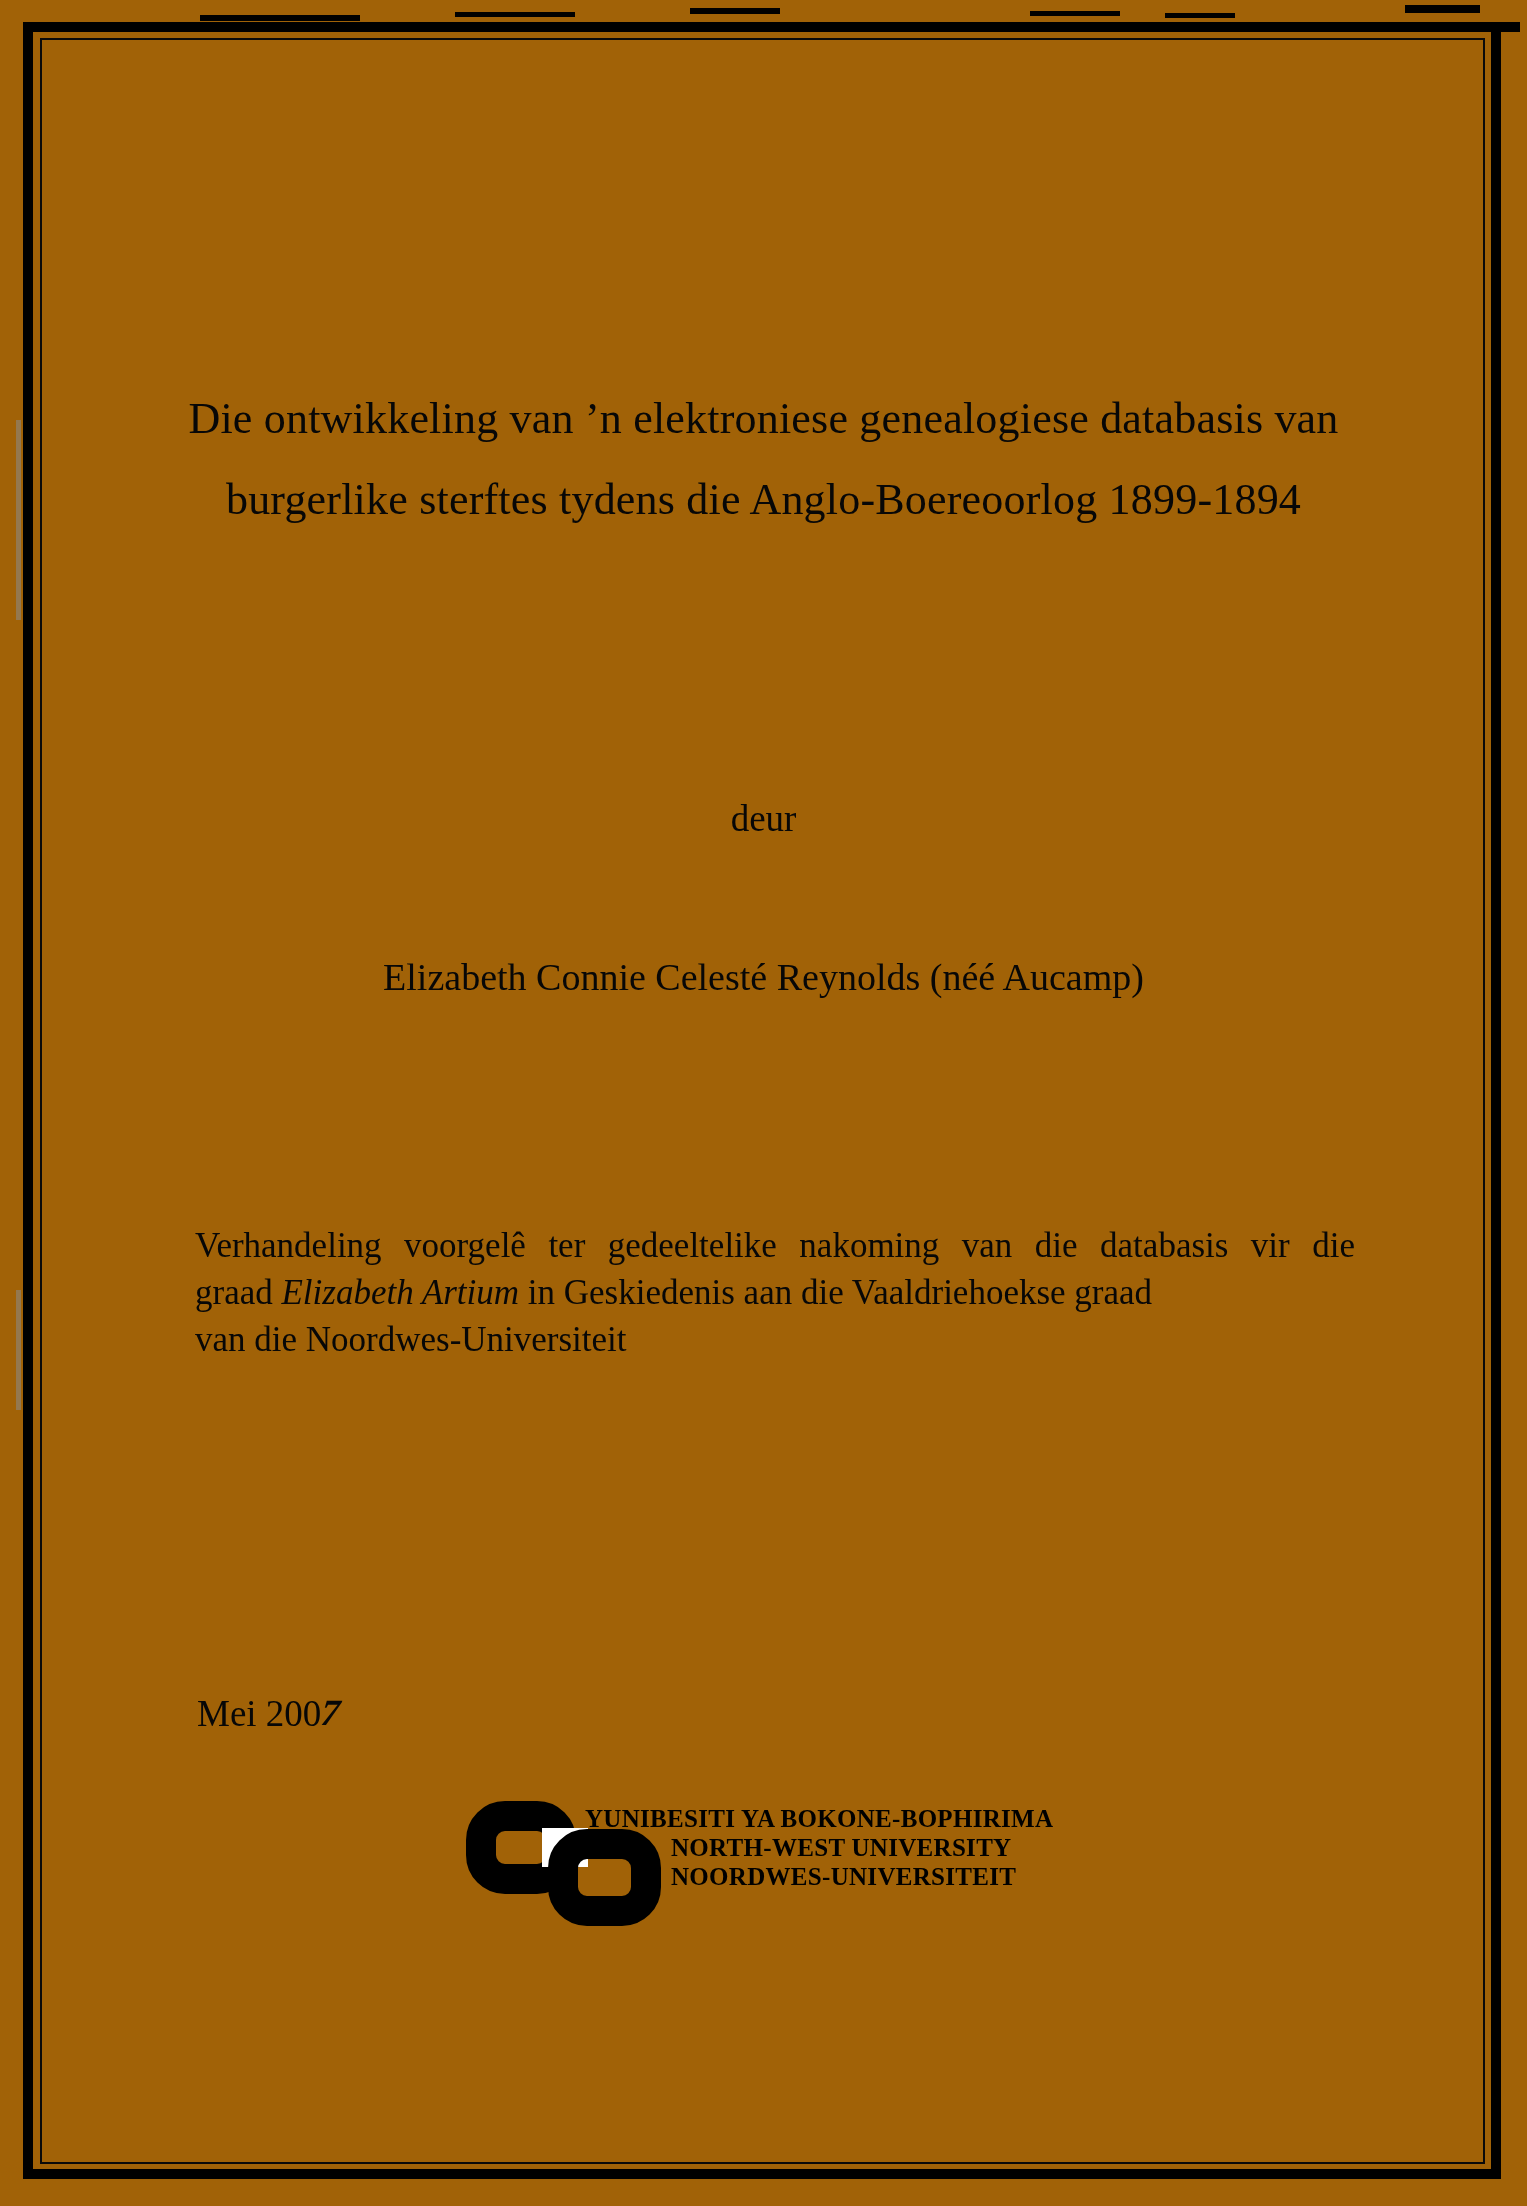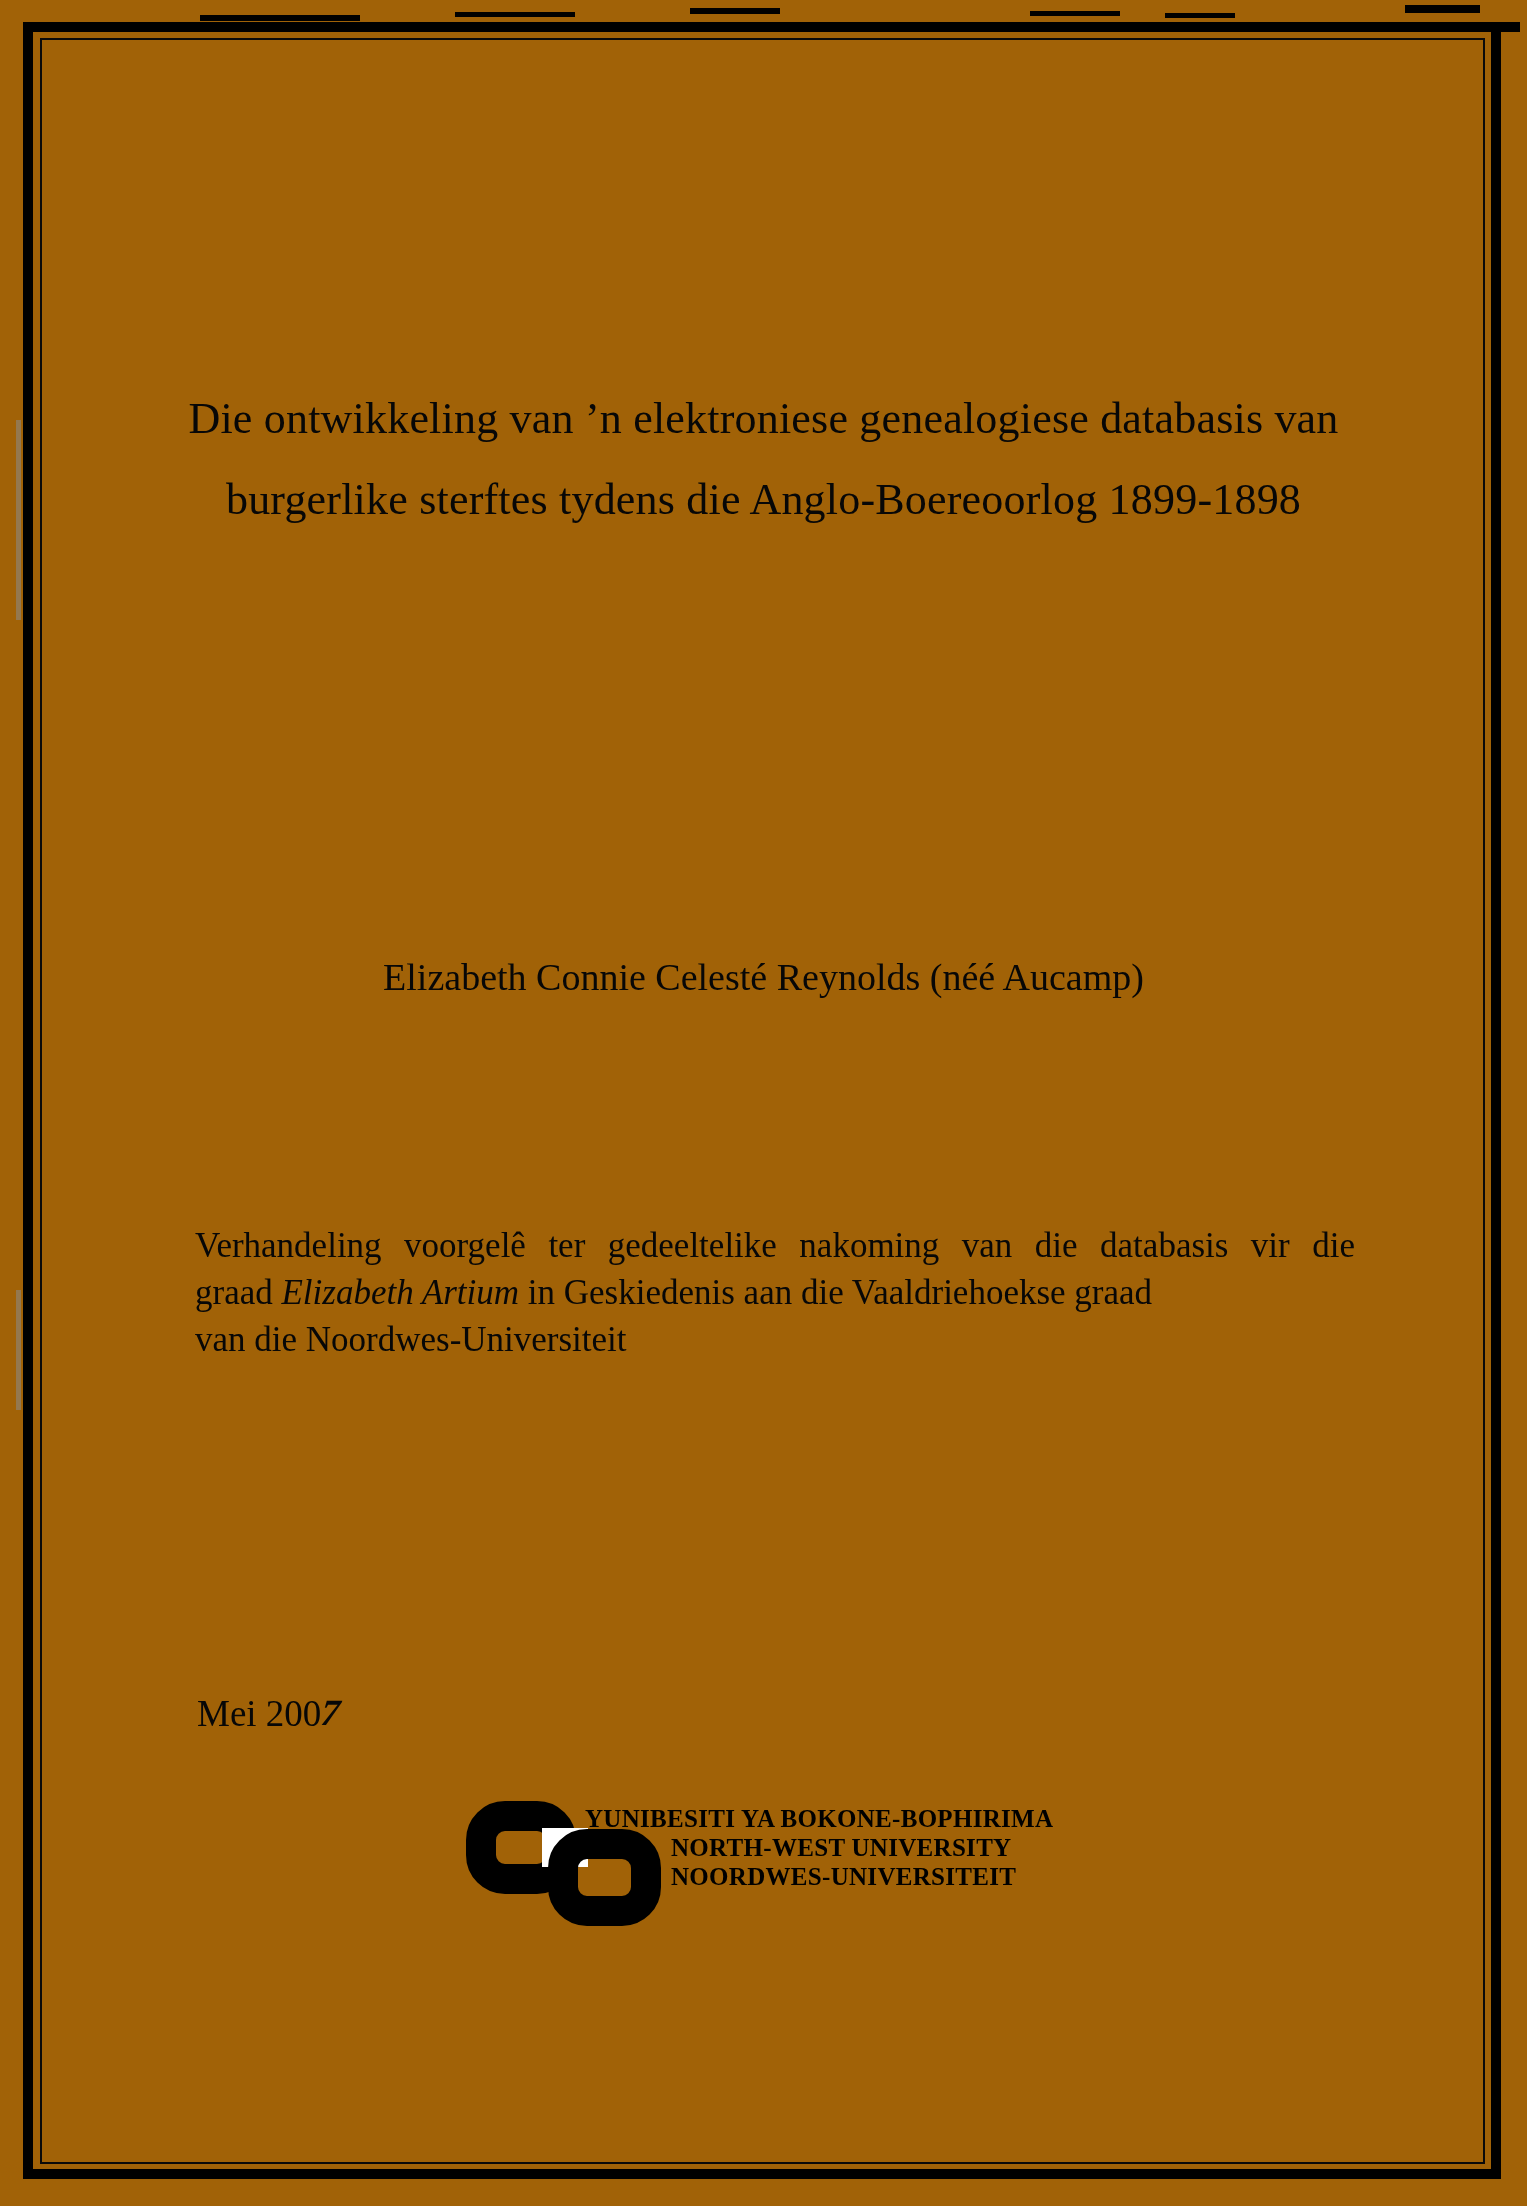--- a/index.html
+++ b/index.html
@@ -84,22 +84,23 @@
   <div class="artifact" style="left:1165px;top:13px;width:70px;height:5px;"></div>
   <div class="artifact" style="left:1405px;top:5px;width:75px;height:8px;"></div>
   <div class="artifact" style="left:1498px;top:22px;width:22px;height:10px;"></div>
   <div class="smudge" style="left:16px;top:420px;width:5px;height:200px;"></div>
   <div class="smudge" style="left:16px;top:1290px;width:5px;height:120px;"></div>
 
   <div class="frame-outer"></div>
   <div class="frame-inner"></div>
 
   <h1 class="title-line l1">Die ontwikkeling van ’n elektroniese genealogiese databasis van</h1>
-  <h1 class="title-line l2">burgerlike sterftes tydens die Anglo-Boereoorlog 1899-1898</h1>
+  <h1 class="title-line l2">burgerlike sterftes tydens die Anglo-Boereoorlog 1899-1894</h1>
 
+  <div class="byline">deur</div>
 
   <div class="author">Elizabeth Connie Celesté Reynolds (néé Aucamp)</div>
 
   <div class="statement">
     <div class="st-line1">Verhandeling voorgelê ter gedeeltelike nakoming van die databasis vir die</div>
     <div class="st-line2"><span>graad </span><span class="italic">Elizabeth Artium</span><span> in Geskiedenis aan die Vaaldriehoekse graad</span></div>
     <div class="st-line3">van die Noordwes-Universiteit</div>
   </div>
 
   <div class="date"><span>Mei 200</span><span class="digit7">7</span></div>

